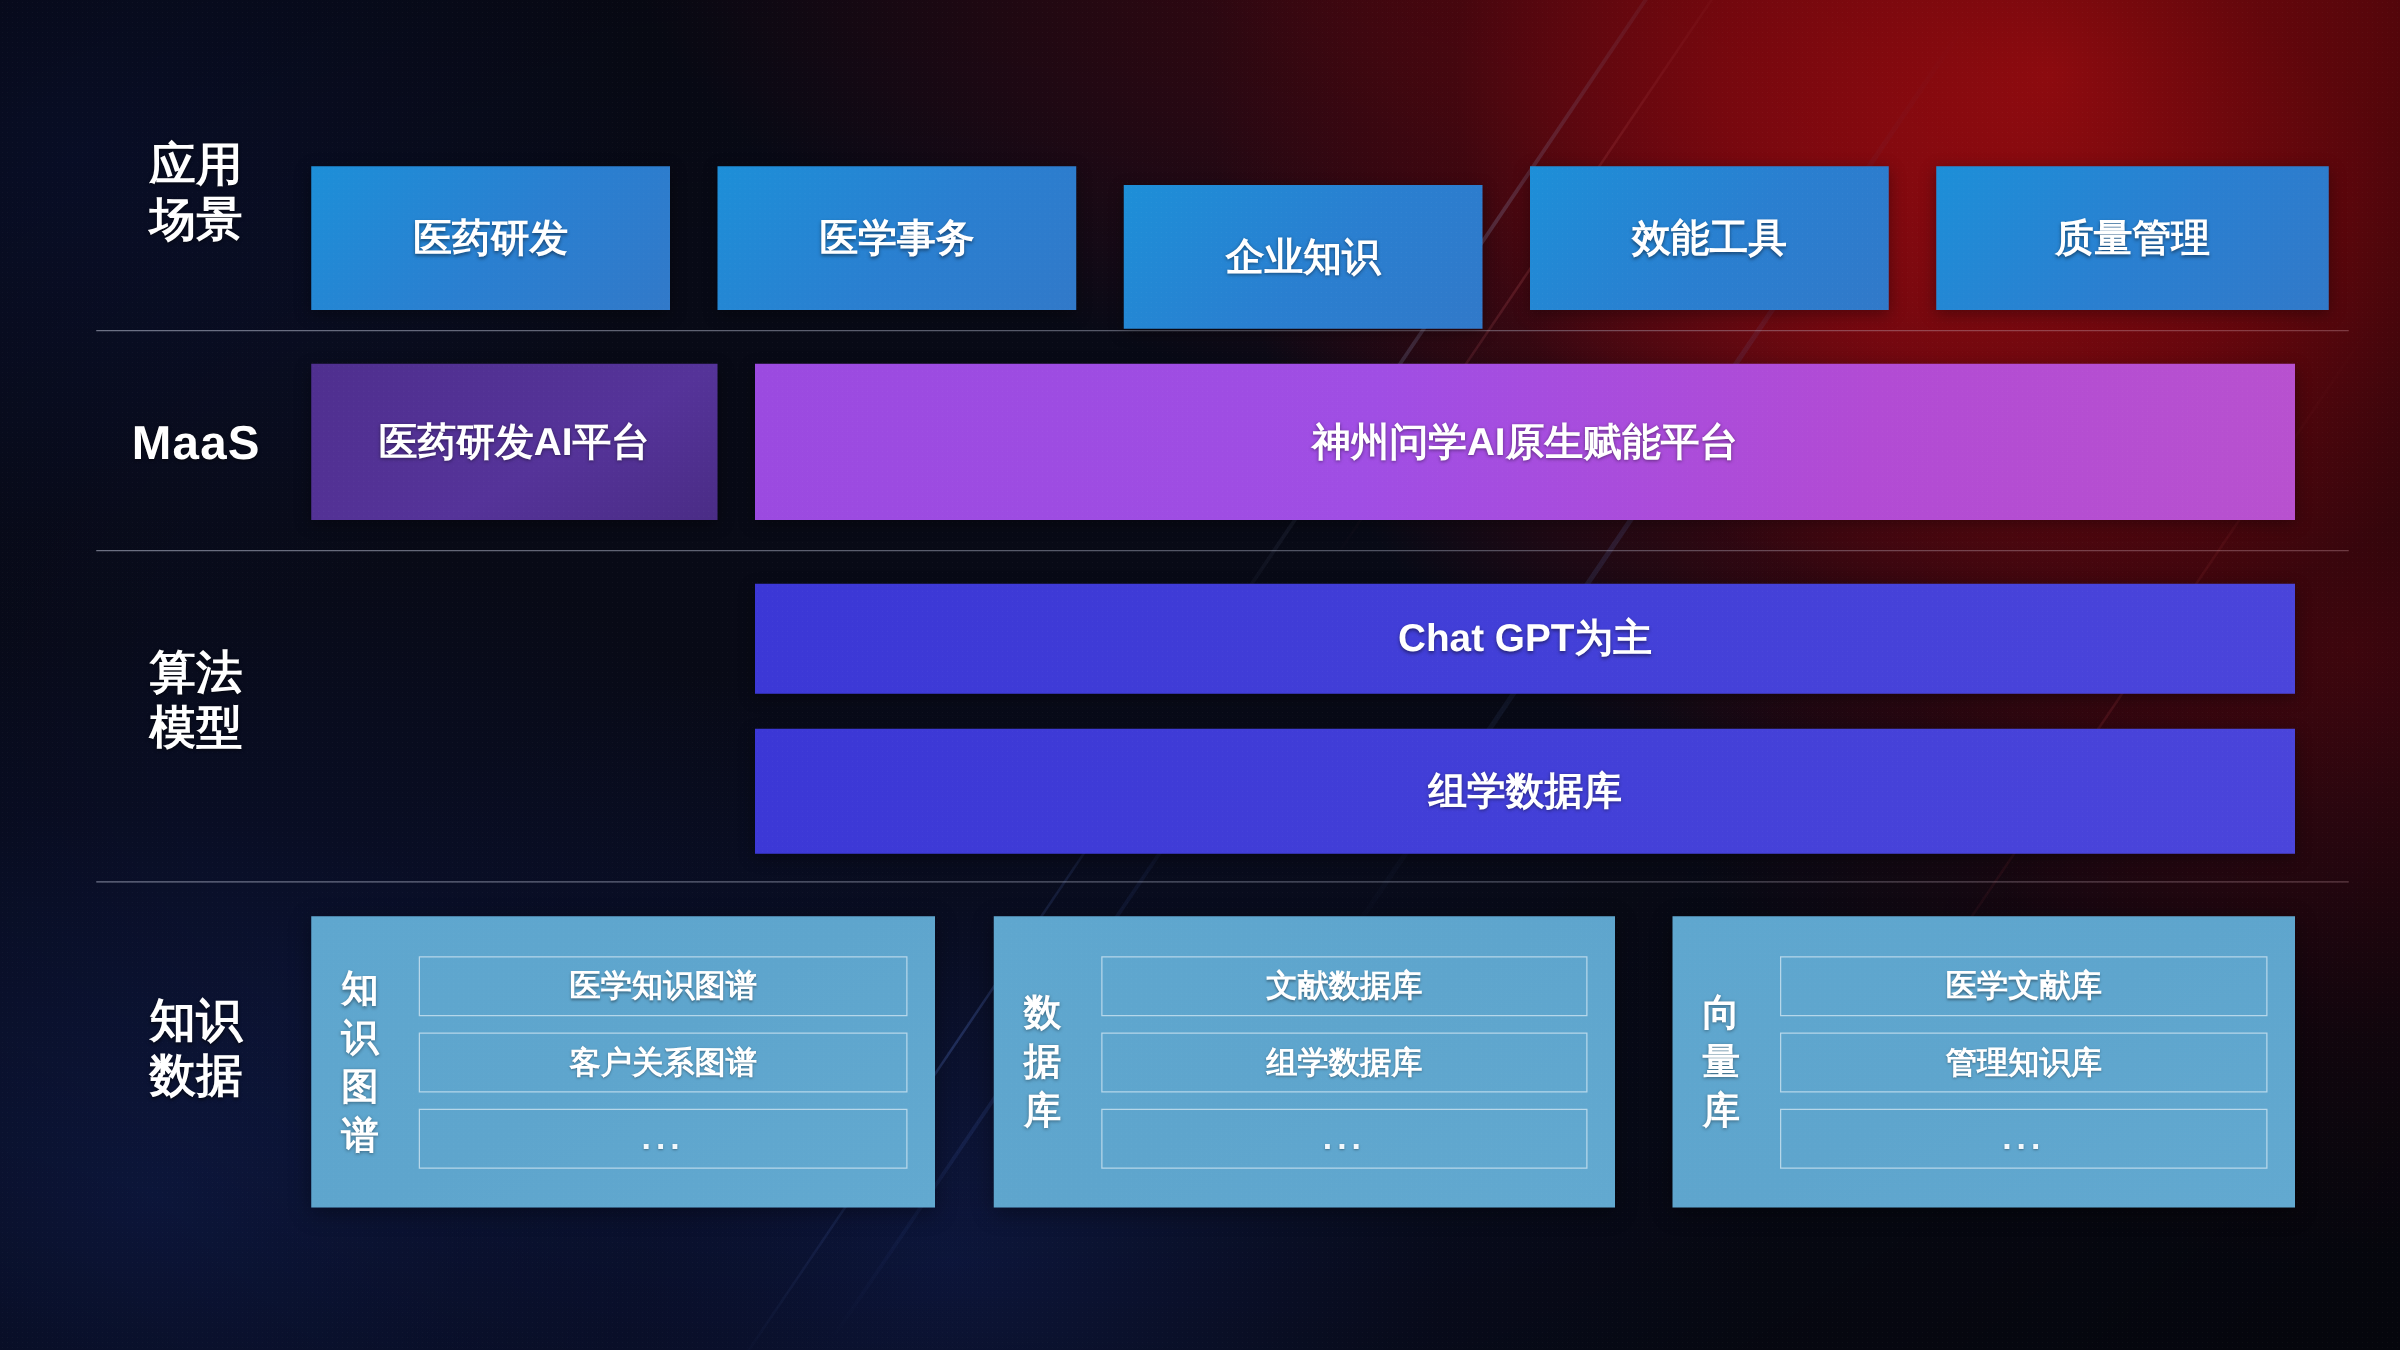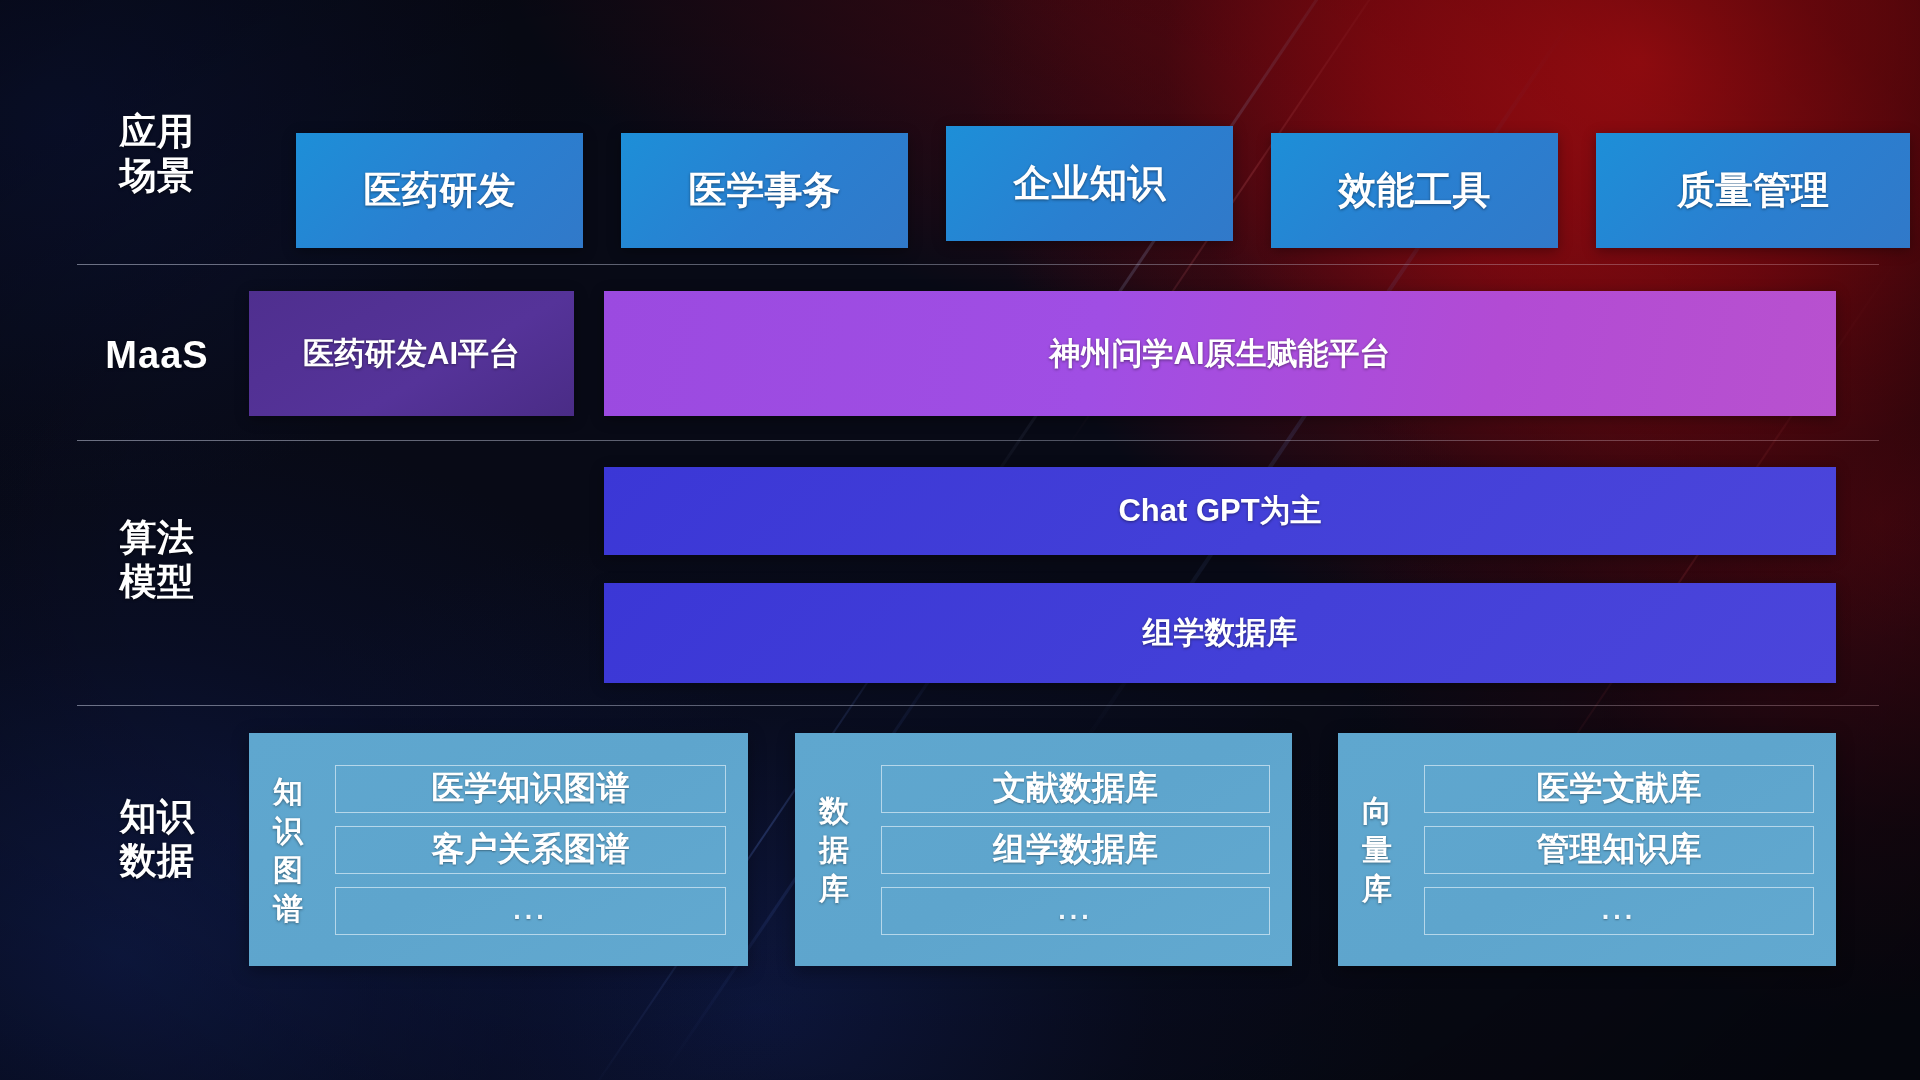--- a/index.html
+++ b/index.html
@@ -61,40 +61,40 @@
   .rowlabel.en{font-size:38px;letter-spacing:1px;}
 
   .card{position:absolute;display:flex;align-items:center;justify-content:center;
         color:#fff;font-weight:bold;text-align:center;
         box-shadow:0 3px 12px rgba(0,0,0,.35);}
   .card .lbl{position:relative;z-index:2;text-shadow:0 1px 3px rgba(0,0,0,.45);}
   .card::after{content:"";position:absolute;inset:0;opacity:.35;
      background-image:radial-gradient(rgba(255,255,255,.12) .6px, rgba(0,0,0,0) .7px);
      background-size:4px 4px;}
 
-  .app-card{background:linear-gradient(135deg,#1d8fd8 0%,#2a7fd0 55%,#3179c9 100%);font-size:38px;margin-left:47px;}
+  .app-card{background:linear-gradient(135deg,#1d8fd8 0%,#2a7fd0 55%,#3179c9 100%);font-size:31px;}
   .maas-left{background:linear-gradient(150deg,#4f2f8f 0%,#553399 60%,#4a2c86 100%);font-size:31px;}
   .maas-right{background:linear-gradient(100deg,#9b4ae0 0%,#a04ee4 40%,#b24bd4 72%,#b851cf 100%);font-size:31px;}
   .algo-card{background:linear-gradient(135deg,#3b37d6 0%,#4340d8 55%,#4b45db 100%);font-size:31px;}
 
   .kpanel{position:absolute;display:flex;align-items:stretch;
           background:linear-gradient(150deg,#5fa7cf 0%,#5ea5cd 50%,#62a9d0 100%);
           box-shadow:0 4px 16px rgba(0,0,0,.35);overflow:hidden;}
   .kpanel::after{content:"";position:absolute;inset:0;opacity:.30;
      background-image:radial-gradient(rgba(255,255,255,.14) .6px, rgba(0,0,0,0) .7px);
      background-size:4px 4px;pointer-events:none;}
   .kpanel-title{position:relative;z-index:2;width:78px;flex:0 0 78px;
                 display:flex;flex-direction:column;align-items:center;justify-content:center;
                 color:#fff;font-weight:bold;font-size:30px;line-height:1.30;
                 text-shadow:0 1px 3px rgba(0,0,0,.40);}
   .kpanel-items{position:relative;z-index:2;flex:1;display:flex;flex-direction:column;
                 justify-content:center;gap:13px;padding:18px 22px 18px 8px;}
   .kitem{height:46px;border:1px solid rgba(235,245,252,.62);
          display:flex;align-items:center;justify-content:center;
-         color:#ffffff;font-weight:bold;font-size:33px;
+         color:#ffffff;font-weight:bold;font-size:25px;
          text-shadow:0 1px 2px rgba(0,0,0,.35);}
   .kitem.ellipsis{font-size:27px;letter-spacing:4px;color:#f2f8fc;}
 </style>
 </head>
 <body>
 
 <div id="stage">
 
   <div class="bg-base"></div>
   <div class="bg-red"></div>
@@ -118,21 +118,21 @@
       <span class="ln">应用</span>
       <span class="ln">场景</span>
     </div>
 
     <div class="card app-card" style="left:249px;top:133px;width:287px;height:115px;">
       <span class="lbl">医药研发</span>
     </div>
     <div class="card app-card" style="left:574px;top:133px;width:287px;height:115px;">
       <span class="lbl">医学事务</span>
     </div>
-    <div class="card app-card" style="left:899px;top:126px;width:287px;height:115px;">
+    <div class="card app-card" style="left:899px;top:148px;width:287px;height:115px;">
       <span class="lbl">企业知识</span>
     </div>
     <div class="card app-card" style="left:1224px;top:133px;width:287px;height:115px;">
       <span class="lbl">效能工具</span>
     </div>
     <div class="card app-card" style="left:1549px;top:133px;width:314px;height:115px;">
       <span class="lbl">质量管理</span>
     </div>
 
     <div class="rowlabel en" style="top:333px;">

